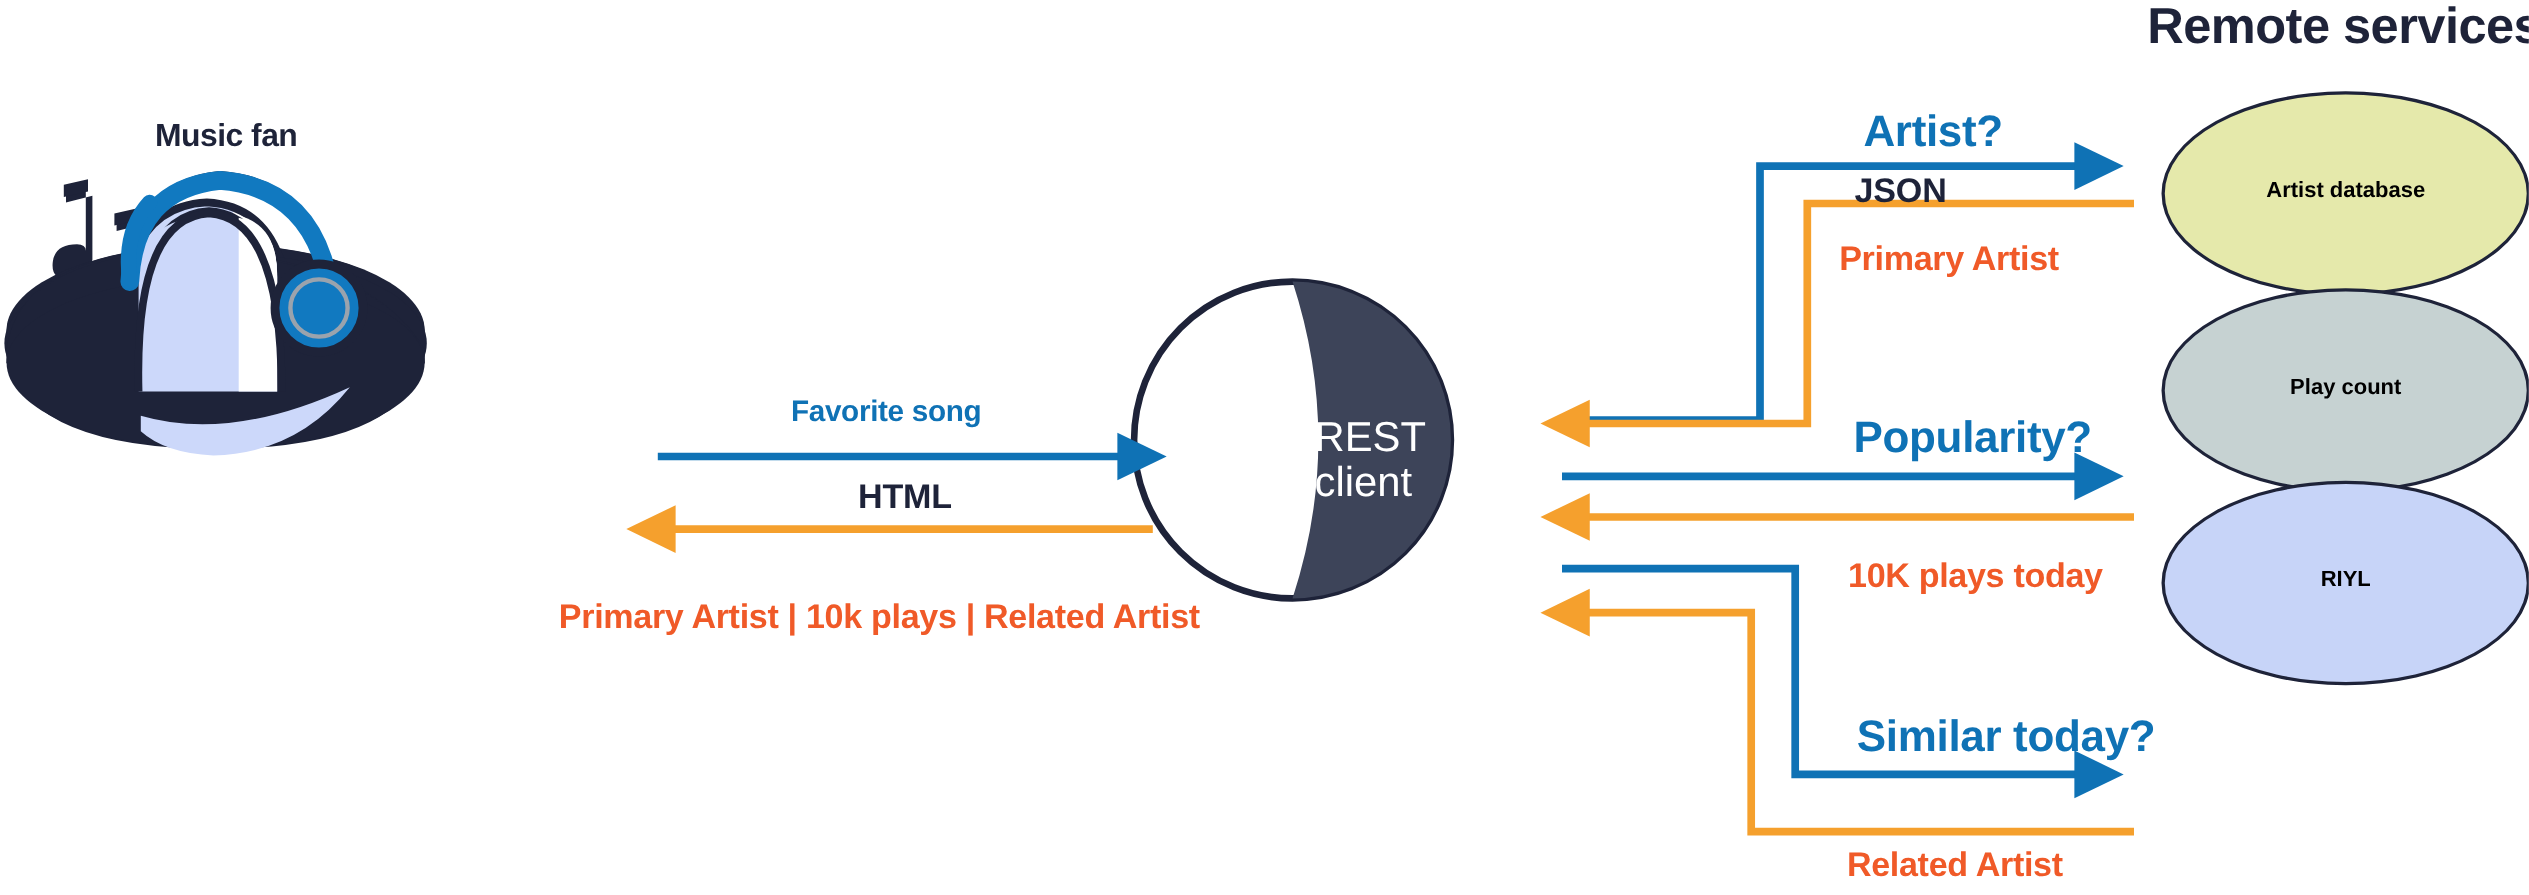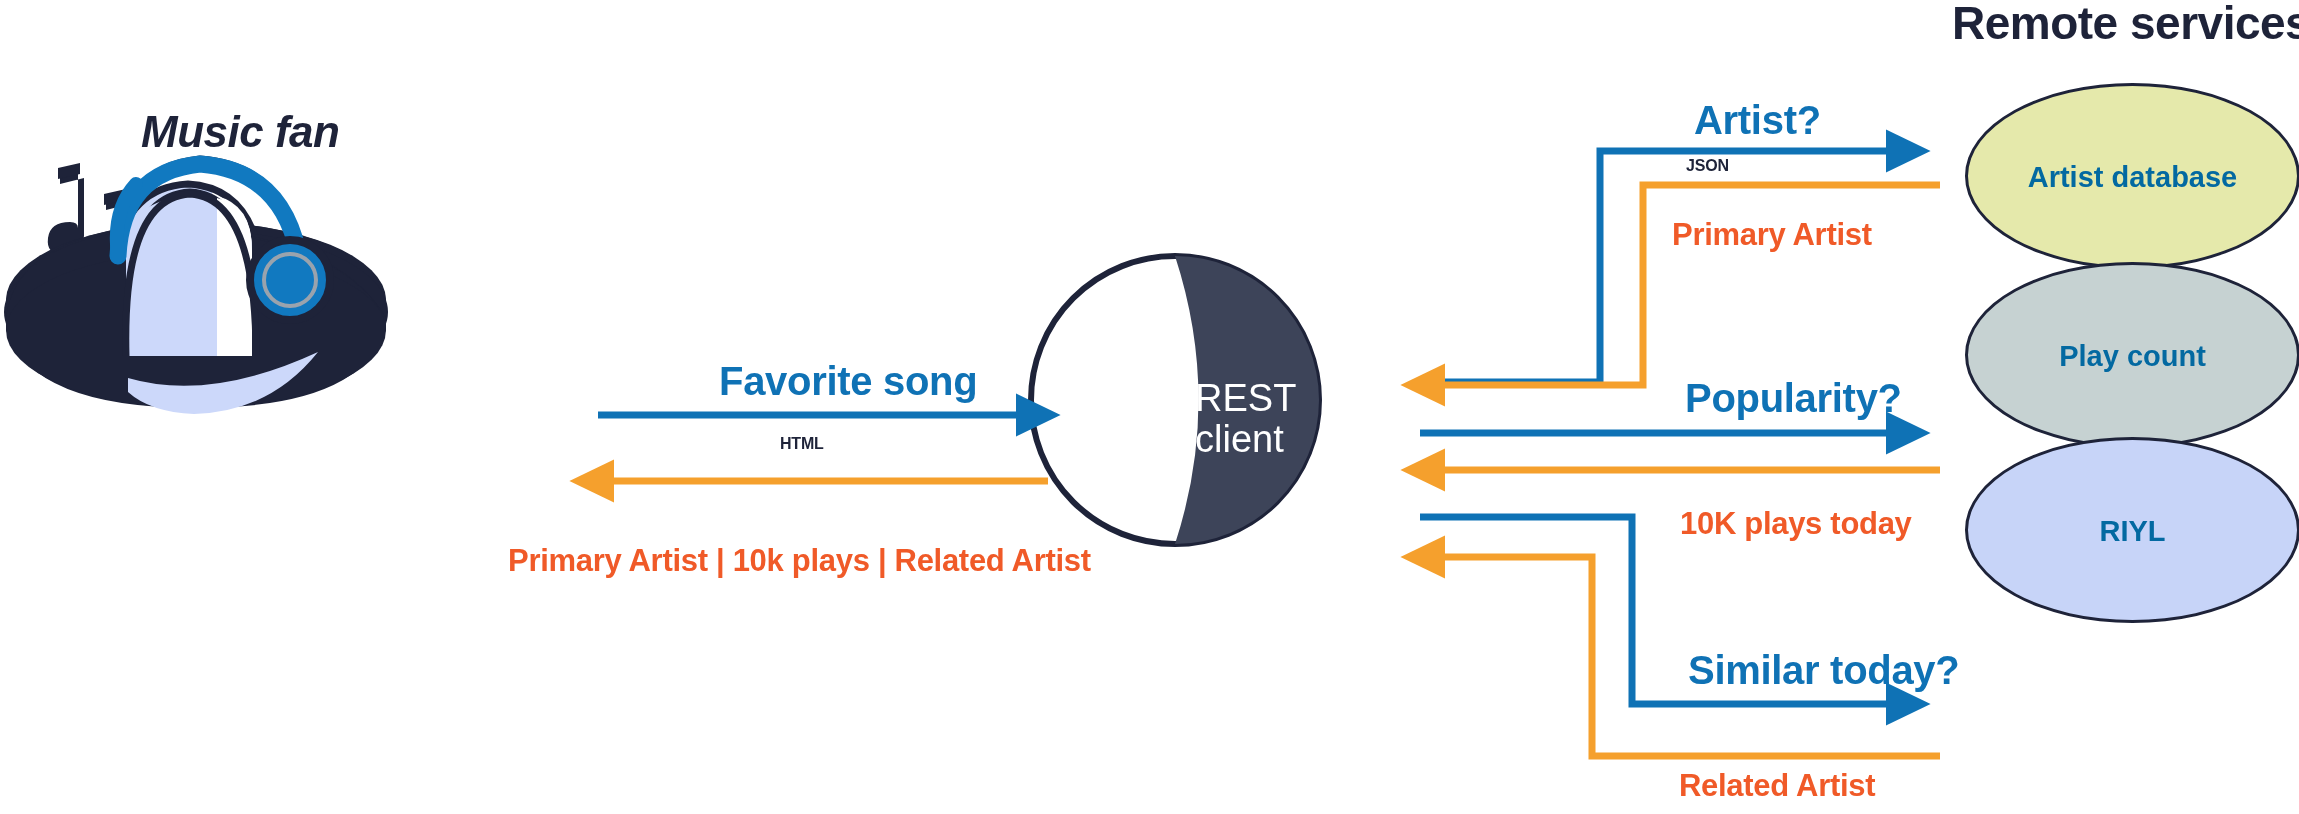--- a/index.html
+++ b/index.html
@@ -24,41 +24,40 @@
     white-space: nowrap;
     font-family: "Liberation Sans", sans-serif;
     font-weight: bold;
     line-height: 1;
   }
   .lbl-blue   { color: #0f72b5; }
   .lbl-orange { color: #f05a28; }
   .lbl-dark   { color: #1e2339; }
 
   .title-music {
-    font-size: 44px;
+    font-size: 29px;
     letter-spacing: -0.5px;
-    font-style: italic;
   }
   .title-remote {
     font-size: 46px;
     letter-spacing: -0.5px;
   }
   .req-label   { font-size: 40px; letter-spacing: -0.3px; }
   .resp-label  { font-size: 31px; letter-spacing: -0.3px; }
-  .proto-label { font-size: 16px; font-weight: bold; letter-spacing: -0.2px; }
-  .fav-label   { font-size: 40px; letter-spacing: -0.3px; }
+  .proto-label { font-size: 31px; font-weight: bold; letter-spacing: -0.2px; }
+  .fav-label   { font-size: 27px; letter-spacing: -0.3px; }
   .summary-label { font-size: 31px; letter-spacing: -0.3px; }
 
   .node-label {
     position: absolute;
     text-align: center;
     font-family: "Liberation Sans", sans-serif;
     font-weight: bold;
-    color: #0369a1;
-    font-size: 29px;
+    color: #000000;
+    font-size: 20px;
     white-space: nowrap;
     line-height: 1;
   }
   .rest-label {
     position: absolute;
     font-family: "Liberation Sans", sans-serif;
     font-weight: normal;
     color: #ffffff;
     font-size: 38px;
     line-height: 1.08;

